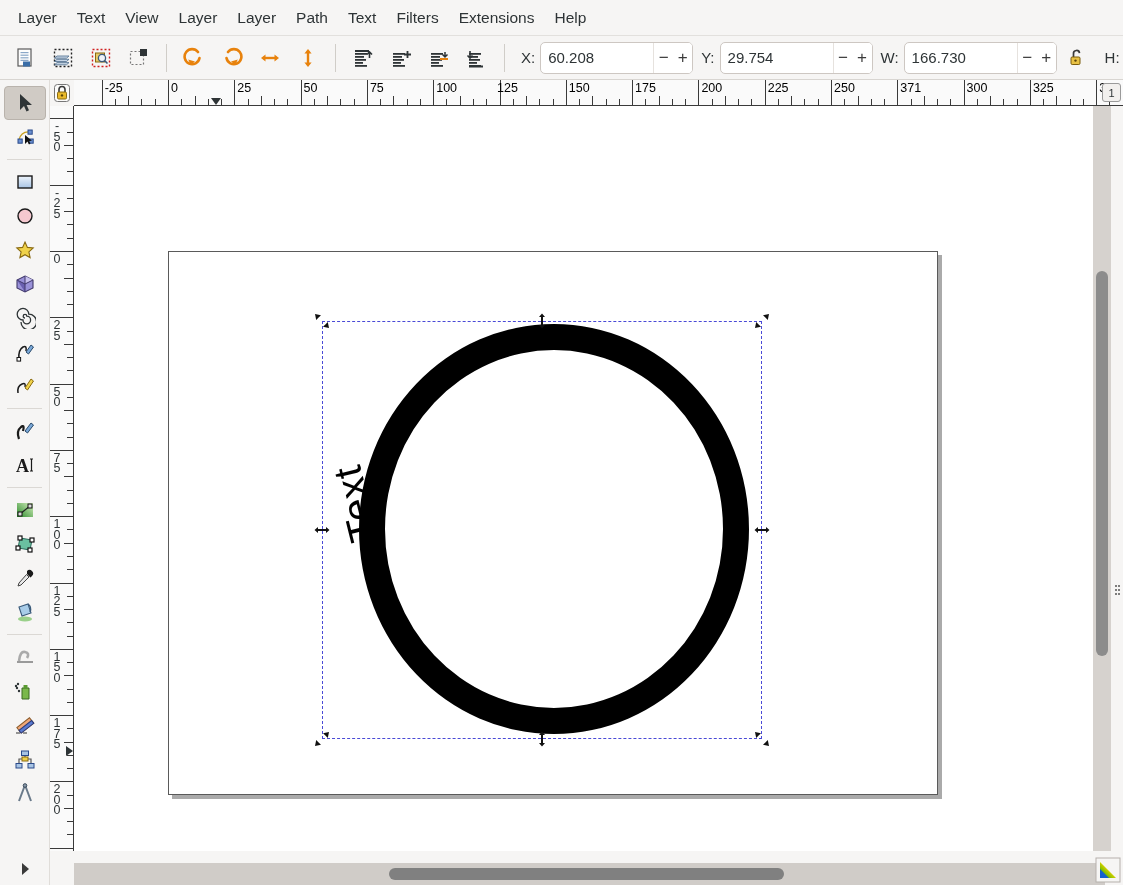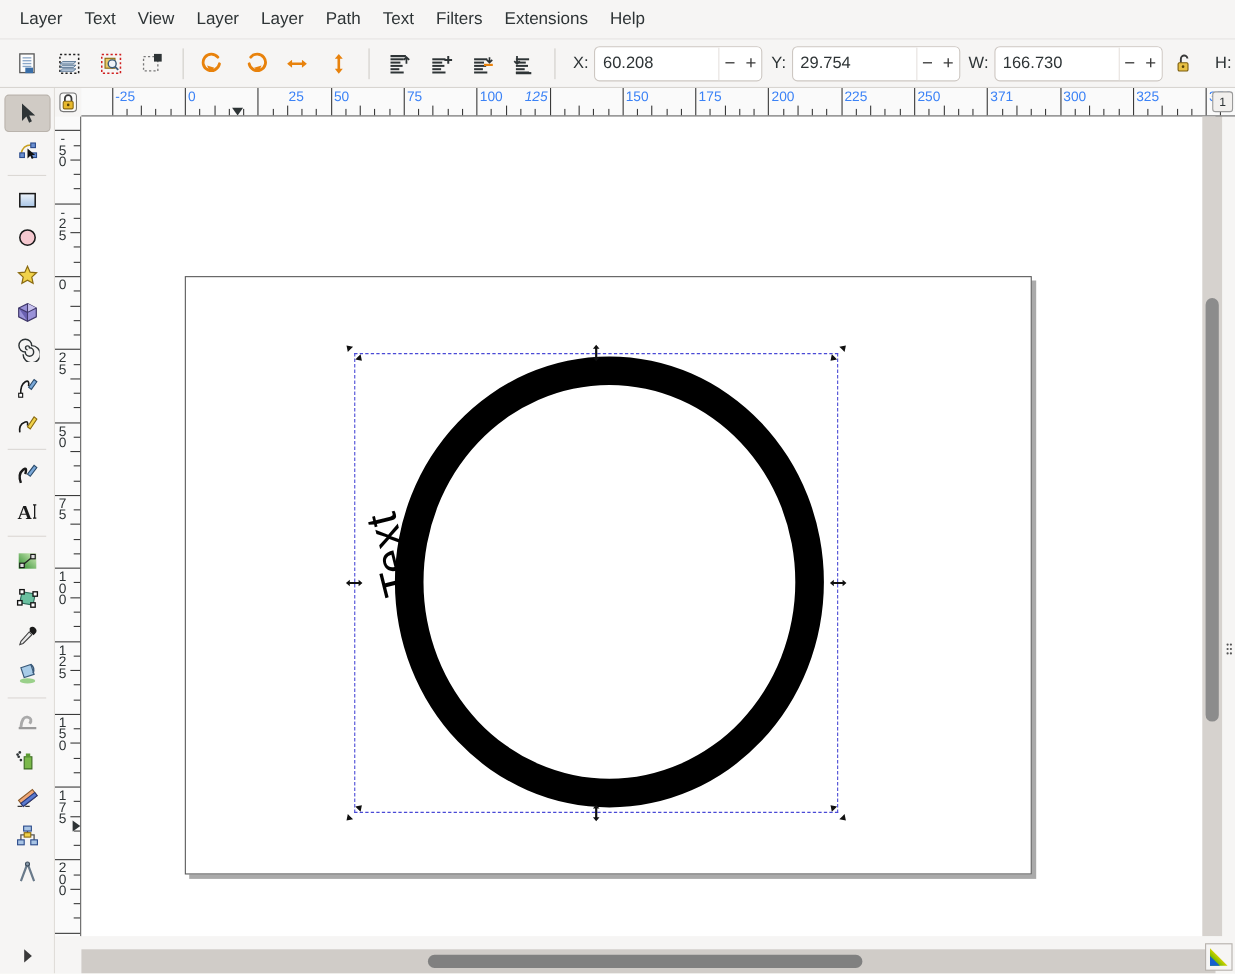--- a/index.html
+++ b/index.html
@@ -101,21 +101,21 @@
     border-bottom: 1px solid #3a3a3a;
   }
   #vruler {
     position: absolute; left: 50px; top: 106px; width: 24px; height: 745px;
     background: #fafafa; overflow: hidden;
     border-right: 1px solid #3a3a3a;
   }
   .htick { position: absolute; bottom: 0; width: 1px; background: #3a3a3a; }
   .vtick { position: absolute; right: 0; height: 1px; background: #3a3a3a; }
   .hlabel {
-    position: absolute; top: 1px; font-size: 12.5px; color: #3b82f6;
+    position: absolute; top: 1px; font-size: 12.5px; color: #000000;
     font-family: "Liberation Sans", sans-serif; white-space: nowrap;
   }
   .vlabel {
     position: absolute; left: 1px; font-size: 12.5px; color: #2e3436;
     font-family: "Liberation Sans", sans-serif;
     width: 12px; line-height: 10.5px; text-align: center;
   }
   #layer-indicator {
     position: absolute; right: 2px; top: 3px;
     width: 19px; height: 19px;
@@ -537,21 +537,21 @@
         <div class="htick" style="left: 54.22px; height: 9px;"></div>
         <div class="htick" style="left: 67.48px; height: 6px;"></div>
         <div class="htick" style="left: 80.74px; height: 6px;"></div>
         <div class="htick" style="left: 94px; height: 26px;"></div>
         <div class="hlabel" style="left: 97px;">0</div>
         <div class="htick" style="left: 107.26px; height: 6px;"></div>
         <div class="htick" style="left: 120.52px; height: 9px;"></div>
         <div class="htick" style="left: 133.78px; height: 6px;"></div>
         <div class="htick" style="left: 147.04px; height: 6px;"></div>
         <div class="htick" style="left: 160.3px; height: 26px;"></div>
-        <div class="hlabel" style="left: 163.3px; margin-left: 25px;">25</div>
+        <div class="hlabel" style="left: 163.3px;">25</div>
         <div class="htick" style="left: 173.56px; height: 6px;"></div>
         <div class="htick" style="left: 186.82px; height: 9px;"></div>
         <div class="htick" style="left: 200.08px; height: 6px;"></div>
         <div class="htick" style="left: 213.34px; height: 6px;"></div>
         <div class="htick" style="left: 226.6px; height: 26px;"></div>
         <div class="hlabel" style="left: 229.6px;">50</div>
         <div class="htick" style="left: 239.86px; height: 6px;"></div>
         <div class="htick" style="left: 253.12px; height: 9px;"></div>
         <div class="htick" style="left: 266.38px; height: 6px;"></div>
         <div class="htick" style="left: 279.64px; height: 6px;"></div>
@@ -561,21 +561,21 @@
         <div class="htick" style="left: 319.42px; height: 9px;"></div>
         <div class="htick" style="left: 332.68px; height: 6px;"></div>
         <div class="htick" style="left: 345.94px; height: 6px;"></div>
         <div class="htick" style="left: 359.2px; height: 26px;"></div>
         <div class="hlabel" style="left: 362.2px;">100</div>
         <div class="htick" style="left: 372.46px; height: 6px;"></div>
         <div class="htick" style="left: 385.72px; height: 9px;"></div>
         <div class="htick" style="left: 398.98px; height: 6px;"></div>
         <div class="htick" style="left: 412.24px; height: 6px;"></div>
         <div class="htick" style="left: 425.5px; height: 26px;"></div>
-        <div class="hlabel" style="left: 403px; font-style: italic;">125</div>
+        <div class="hlabel" style="left: 423px;">125</div>
         <div class="htick" style="left: 438.76px; height: 6px;"></div>
         <div class="htick" style="left: 452.02px; height: 9px;"></div>
         <div class="htick" style="left: 465.28px; height: 6px;"></div>
         <div class="htick" style="left: 478.54px; height: 6px;"></div>
         <div class="htick" style="left: 491.8px; height: 26px;"></div>
         <div class="hlabel" style="left: 494.8px;">150</div>
         <div class="htick" style="left: 505.06px; height: 6px;"></div>
         <div class="htick" style="left: 518.32px; height: 9px;"></div>
         <div class="htick" style="left: 531.58px; height: 6px;"></div>
         <div class="htick" style="left: 544.84px; height: 6px;"></div>

